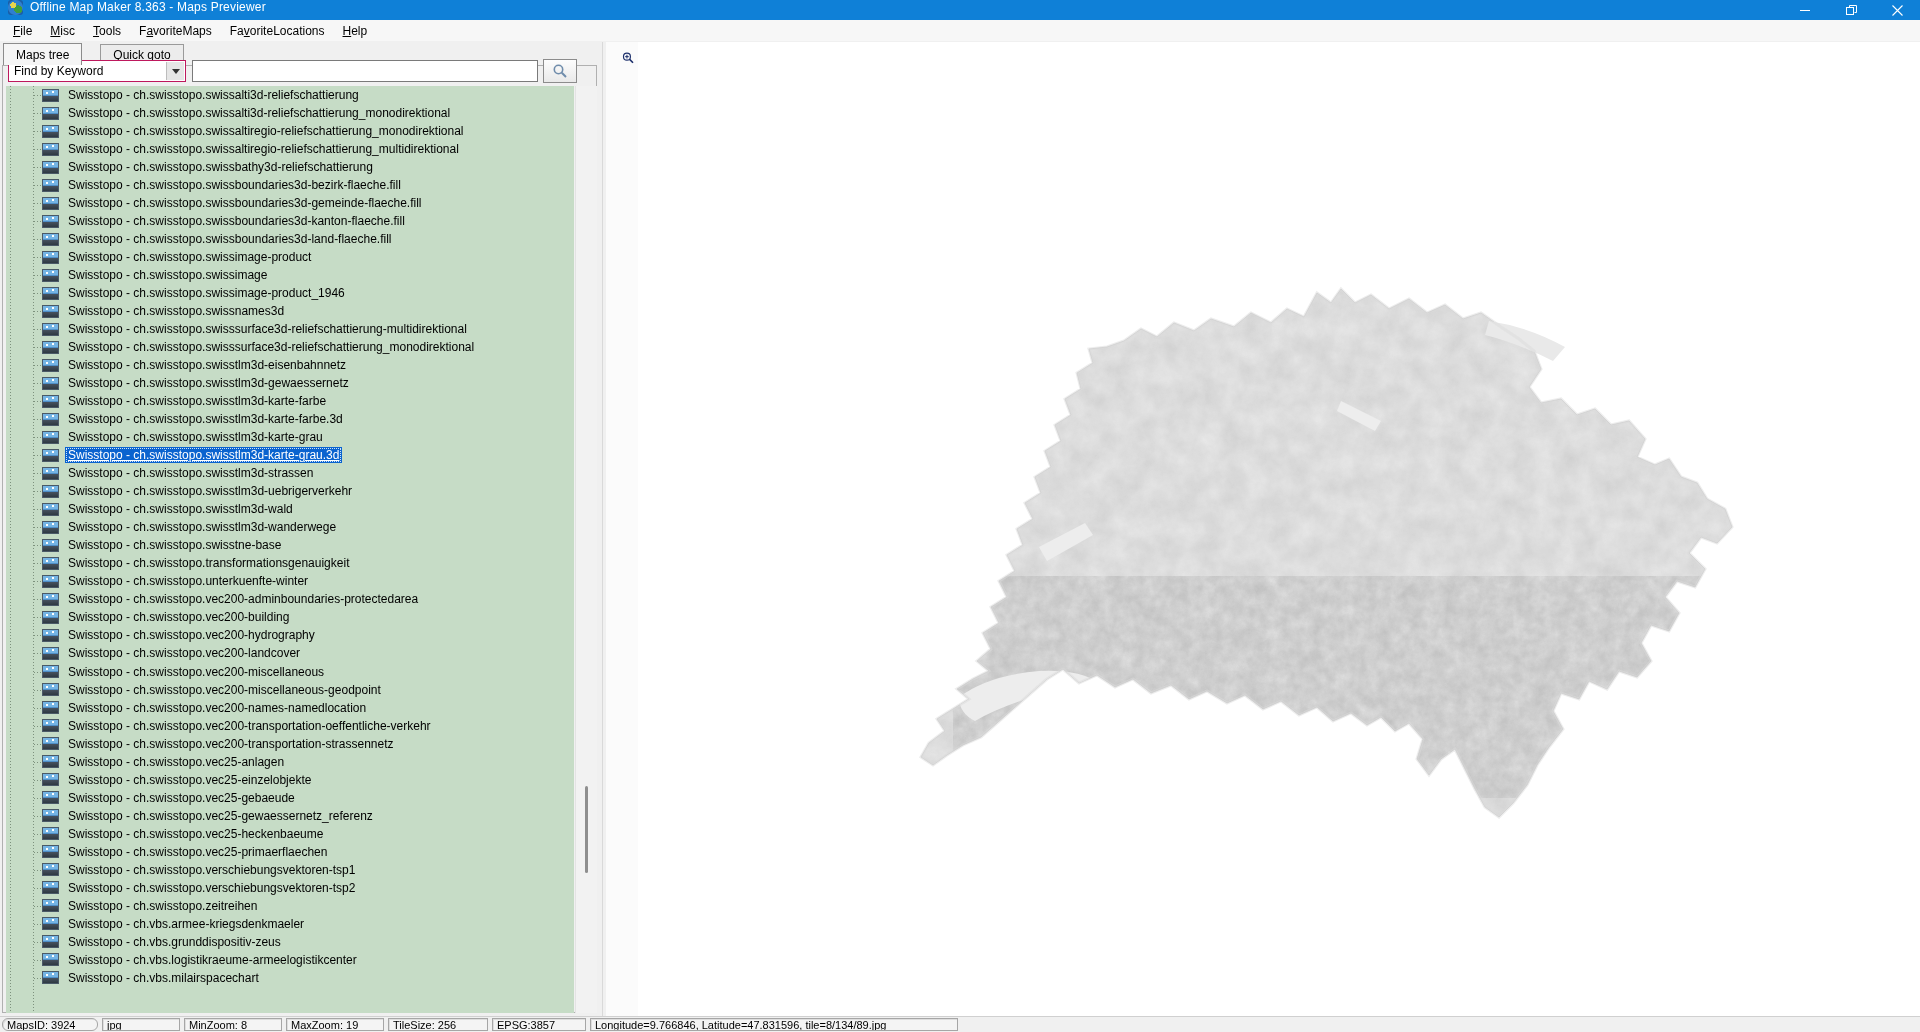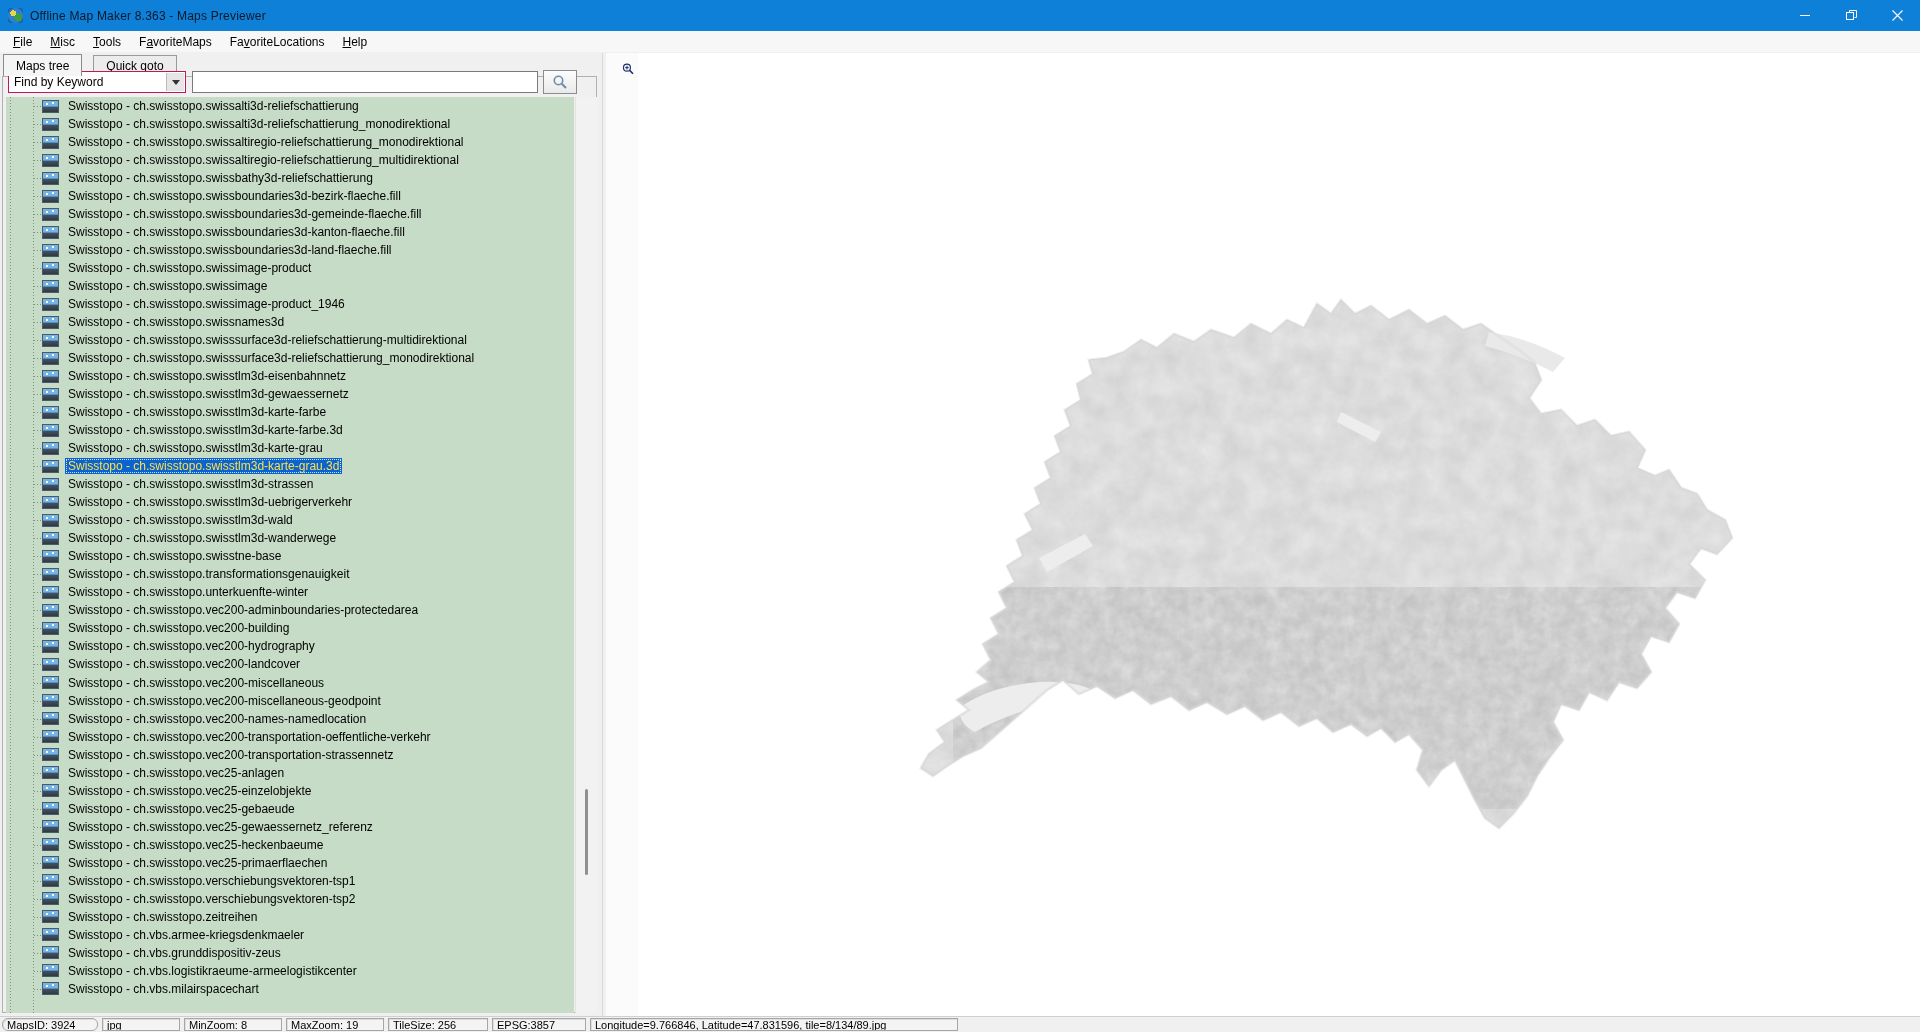--- a/index.html
+++ b/index.html
@@ -5,42 +5,42 @@
   :root{
     --titlebar:#0f80d7; --list-bg:#c6dcc6; --selection:#0a63cf;
     --panel:#f0f0f0; --border:#a0a0a0;
   }
   *{box-sizing:border-box; margin:0; padding:0;}
   html,body{width:1920px;height:1032px;overflow:hidden;}
   body{font-family:"Liberation Sans","DejaVu Sans",sans-serif;font-size:12px;color:#000;background:#f0f0f0;}
   .window{position:relative;width:1920px;height:1032px;display:flex;flex-direction:column;}
 
   
-  .titlebar{height:31px;background:var(--titlebar);display:flex;align-items:center;color:#0f172a;flex:0 0 auto;}
+  .titlebar{height:20px;background:var(--titlebar);display:flex;color:#ffffff;flex:0 0 auto;}
   .app-icon{width:15px;height:15px;margin:0 7px 0 8px;border-radius:3px;
     background:radial-gradient(circle at 35% 35%,#e8d44e 0 3px,transparent 3px),
                radial-gradient(circle at 68% 62%,#3f9e3f 0 4px,transparent 4px),
                radial-gradient(circle at 50% 50%,#2f7fd0 0 7px,#1b5ea6 8px);}
   .title-text{font-size:12px;letter-spacing:.2px;}
   .win-controls{margin-left:auto;display:flex;height:100%;}
   .win-btn{width:46px;height:100%;display:flex;align-items:center;justify-content:center;}
   .win-btn svg{display:block;}
 
   
   .menubar{height:22px;background:#f7f7f7;display:flex;align-items:center;padding-left:4px;flex:0 0 auto;border-bottom:1px solid #f0f0f0;}
   .menu-item{padding:2px 9px;cursor:default;}
   .menu-item .accel{text-decoration:underline;}
 
   
   .content{flex:1 1 auto;display:flex;min-height:0;background:var(--panel);}
 
   
   .left-panel{width:602px;flex:0 0 602px;position:relative;background:var(--panel);}
   .tabs{position:absolute;left:3px;top:2px;display:flex;height:22px;}
-  .tab{padding:3px 12px 2px;border:1px solid #9a9a9a;border-bottom:none;background:#ececec;margin-right:11px;font-size:12px;}
+  .tab{padding:3px 12px 2px;border:1px solid #9a9a9a;border-bottom:none;background:#ececec;margin-right:18px;font-size:12px;}
   .tab.active{background:#f5f5f5;position:relative;top:-1px;padding-top:4px;border-color:#8c8c8c;z-index:2;}
   .tab-page{position:absolute;left:2px;right:5px;top:23px;bottom:3px;border:1px solid #b0b0b0;background:var(--panel);}
 
   .search-row{position:absolute;left:8px;top:16px;height:26px;display:flex;align-items:center;}
   .combo{width:178px;height:22px;border:1px solid #be185d;background:#fff;display:flex;align-items:center;position:relative;}
   .combo-value{padding-left:5px;}
   .combo-arrow-box{position:absolute;right:1px;top:1px;bottom:1px;width:18px;background:#e6e6e6;border-left:1px solid #bdbdbd;display:flex;align-items:center;justify-content:center;}
   .combo-arrow{width:0;height:0;border-left:4px solid transparent;border-right:4px solid transparent;border-top:5px solid #333;}
   .search-input{margin-left:6px;width:346px;height:22px;border:1px solid #7a7a7a;background:#fff;font:inherit;padding:0 4px;outline:none;}
   .search-btn{margin-left:5px;width:34px;height:24px;border:1px solid #8c8c8c;background:linear-gradient(#fdfdfd,#e9e9e9);display:flex;align-items:center;justify-content:center;}
@@ -51,21 +51,21 @@
   .vline.l1{left:4px;} .vline.l2{left:27px;}
   .tree-row{position:relative;height:18.02px;display:flex;align-items:center;padding-left:36px;white-space:nowrap;cursor:default;}
   .tree-row::before{content:"";position:absolute;left:28px;top:50%;width:8px;height:1px;
     background-image:repeating-linear-gradient(to right,#7d917d 0 1px,transparent 1px 3px);}
   .node-icon{flex:0 0 17px;width:17px;height:13px;border:1px solid #4a5a68;margin-right:6px;
     background:
       radial-gradient(circle at 4px 3px,#ffffff 0 1px,transparent 1.5px),
       radial-gradient(circle at 10px 2px,#ffffff 0 1px,transparent 1.5px),
       linear-gradient(to bottom,#74b4e4 0 5px,#4e8fc8 5px 6px,#46525e 6px,#2e3942 100%);}
   .row-label{padding:1px 3px;line-height:14px;}
-  .tree-row.selected .row-label{background:var(--selection);color:#fde047;outline:1px dotted #cfe3fb;outline-offset:-2px;}
+  .tree-row.selected .row-label{background:var(--selection);color:#ffffff;outline:1px dotted #cfe3fb;outline-offset:-2px;text-decoration:underline;}
 
   .tree-scrollbar{position:absolute;right:5px;top:44px;bottom:3px;width:22px;background:#f2f2f2;border-left:1px solid #e3e3e3;}
   .tree-thumb{position:absolute;left:9px;width:3px;top:75.5%;height:9.4%;background:#8f8f8f;border-radius:2px;}
 
   
   .splitter{width:4px;flex:0 0 4px;background:#f0f0f0;border-left:1px solid #d9d9d9;cursor:ew-resize;}
 
   
   .right-panel{flex:1 1 auto;display:flex;flex-direction:row;background:#fbfbfb;min-width:0;}
   .map-toolbar{height:32px;flex:0 0 32px;display:flex;align-items:center;background:#fbfbfb;position:relative;}

